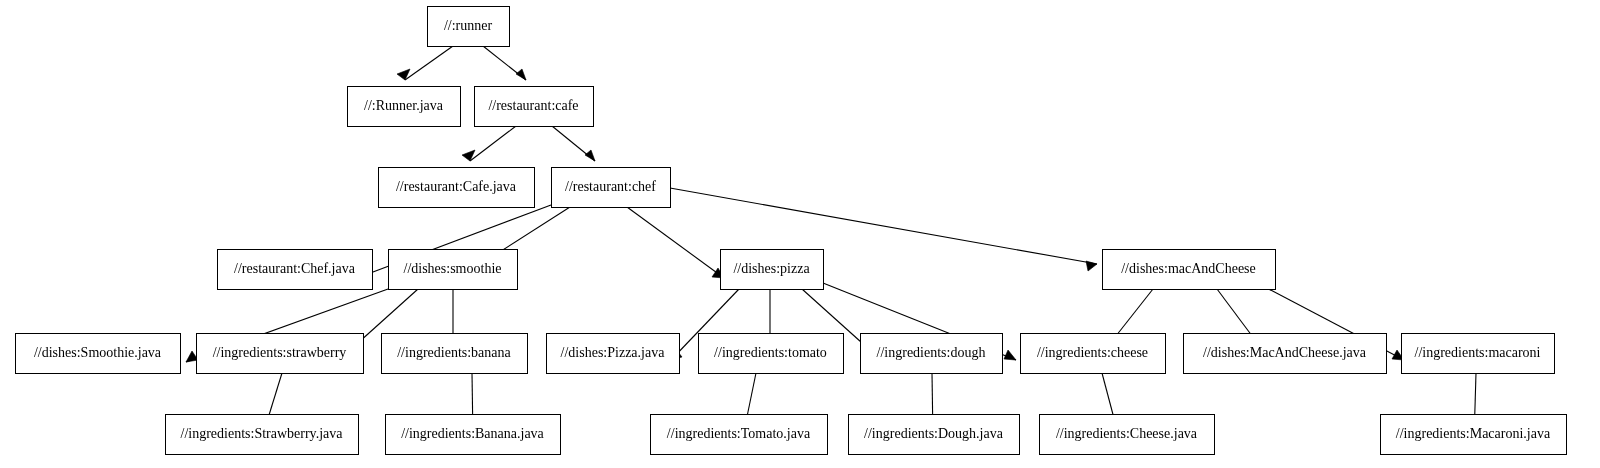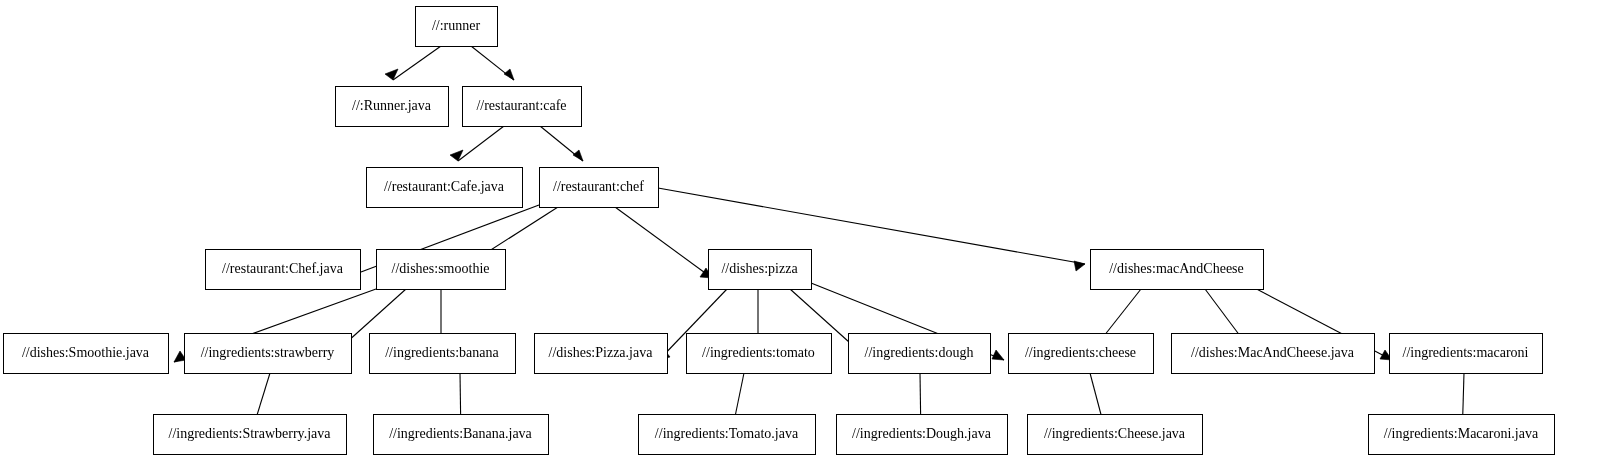--- a/index.html
+++ b/index.html
@@ -10,20 +10,21 @@
   body {
     width: 1600px;
     height: 468px;
     overflow: hidden;
     font-family: "Liberation Serif", "DejaVu Serif", serif;
   }
   #graph-root {
     position: relative;
     width: 1444px;
     height: 468px;
+    margin-left: 12px;
   }
   svg#graph-svg {
     display: block;
     width: 1600px;
     height: 468px;
   }
   .node-box {
     fill: #ffffff;
     stroke: #000000;
     stroke-width: 1;

